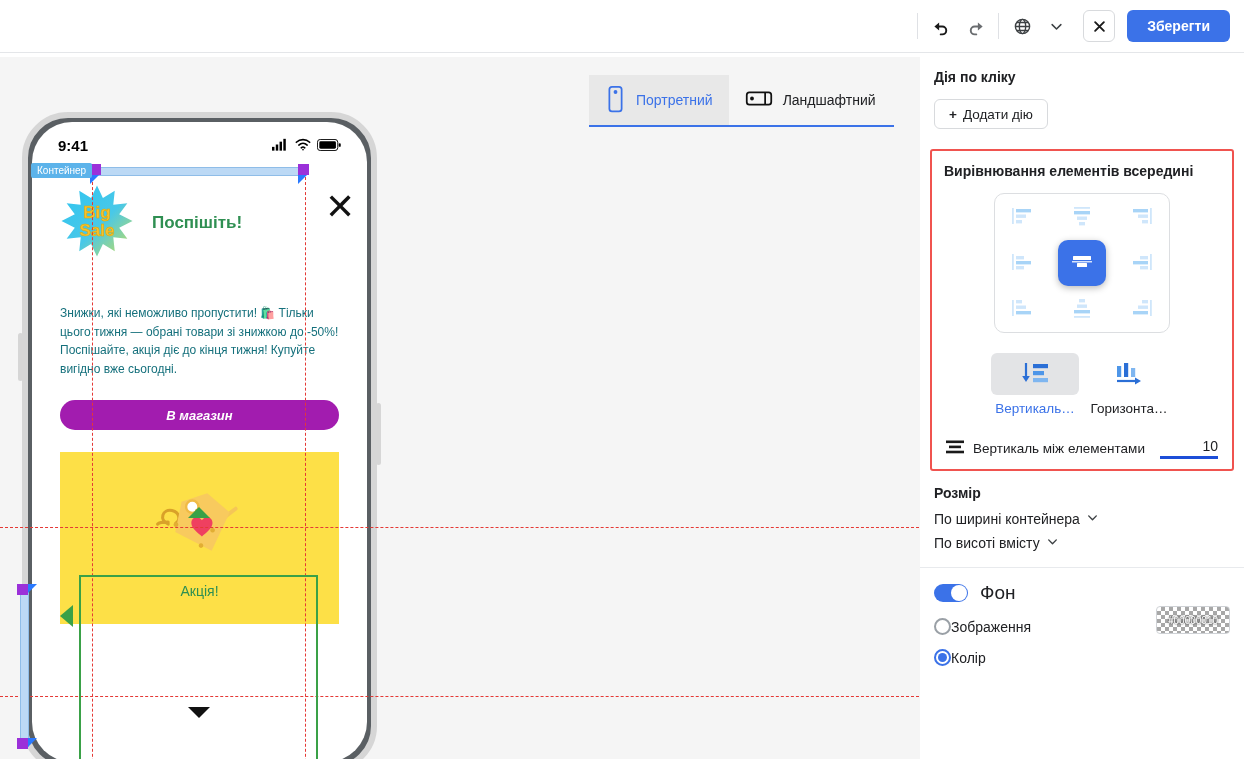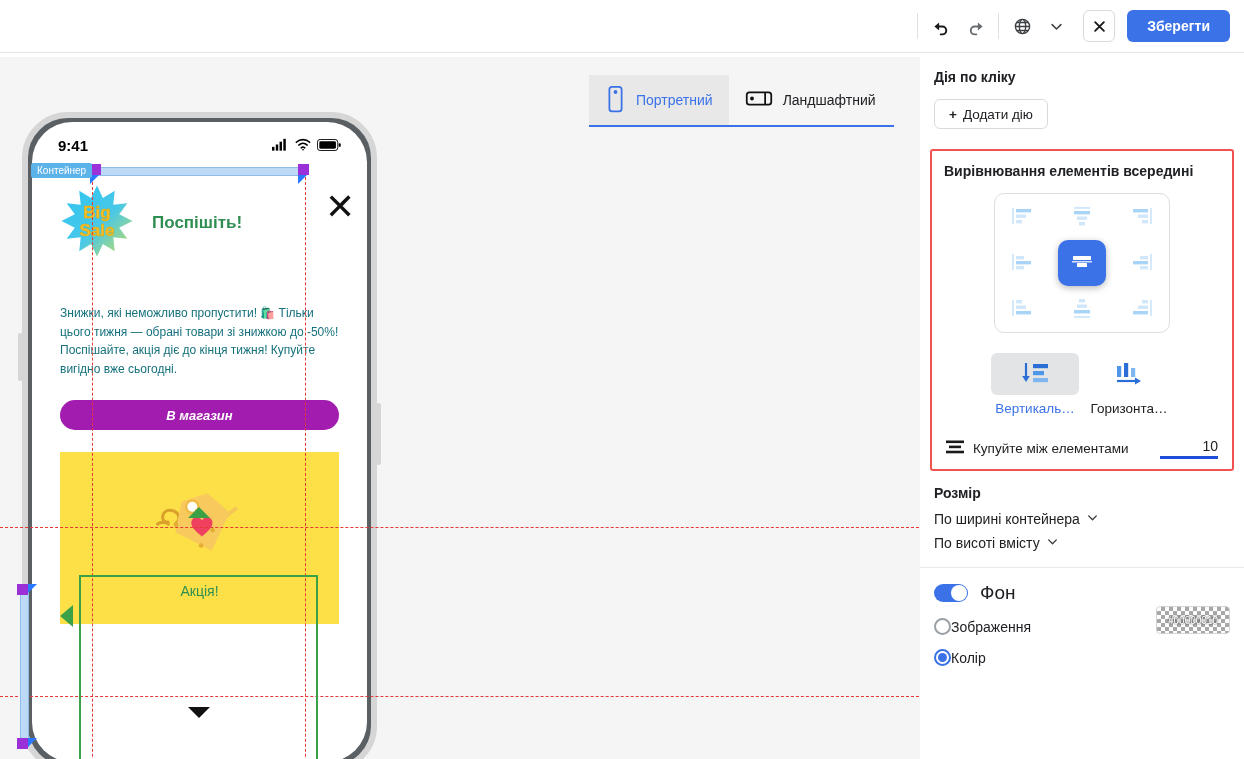--- a/index.html
+++ b/index.html
@@ -518,21 +518,21 @@
     </div>
 
     <div class="space-row">
       <span>
         <svg width="18" height="16" viewBox="0 0 18 16">
             <rect x="0" y="1.5" width="18" height="2.6" fill="#1a1a1a"></rect>
             <rect x="3" y="6.6" width="12" height="2.6" fill="#1a1a1a"></rect>
             <rect x="0" y="11.7" width="18" height="2.6" fill="#1a1a1a"></rect>
           </svg>
       </span>
-      <span class="space-label">Купуйте між елементами</span>
+      <span class="space-label">Вертикаль між елементами</span>
       <span class="space-val">10</span>
     </div>
   </div>
 
   <div class="rp-sec" style="padding-top:14px; padding-bottom:6px;">
     <div class="rp-title">Розмір</div>
     <div class="sel-row">
       <span>По ширині контейнера</span>
       <span>
         <svg width="13" height="13" viewBox="0 0 24 24" fill="none" stroke="#3c4043" stroke-width="2.6" stroke-linecap="round" stroke-linejoin="round">

